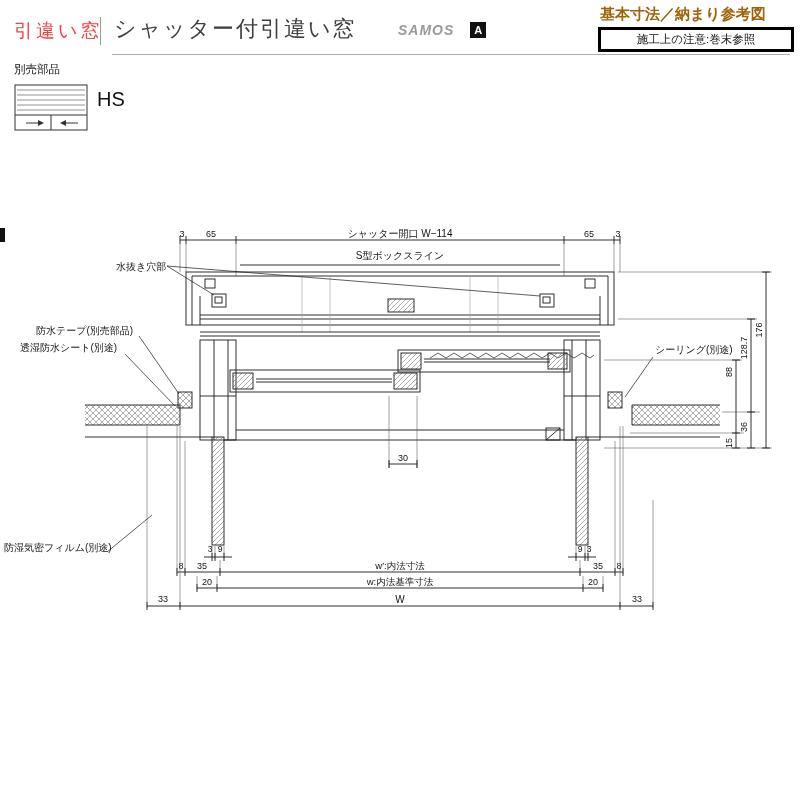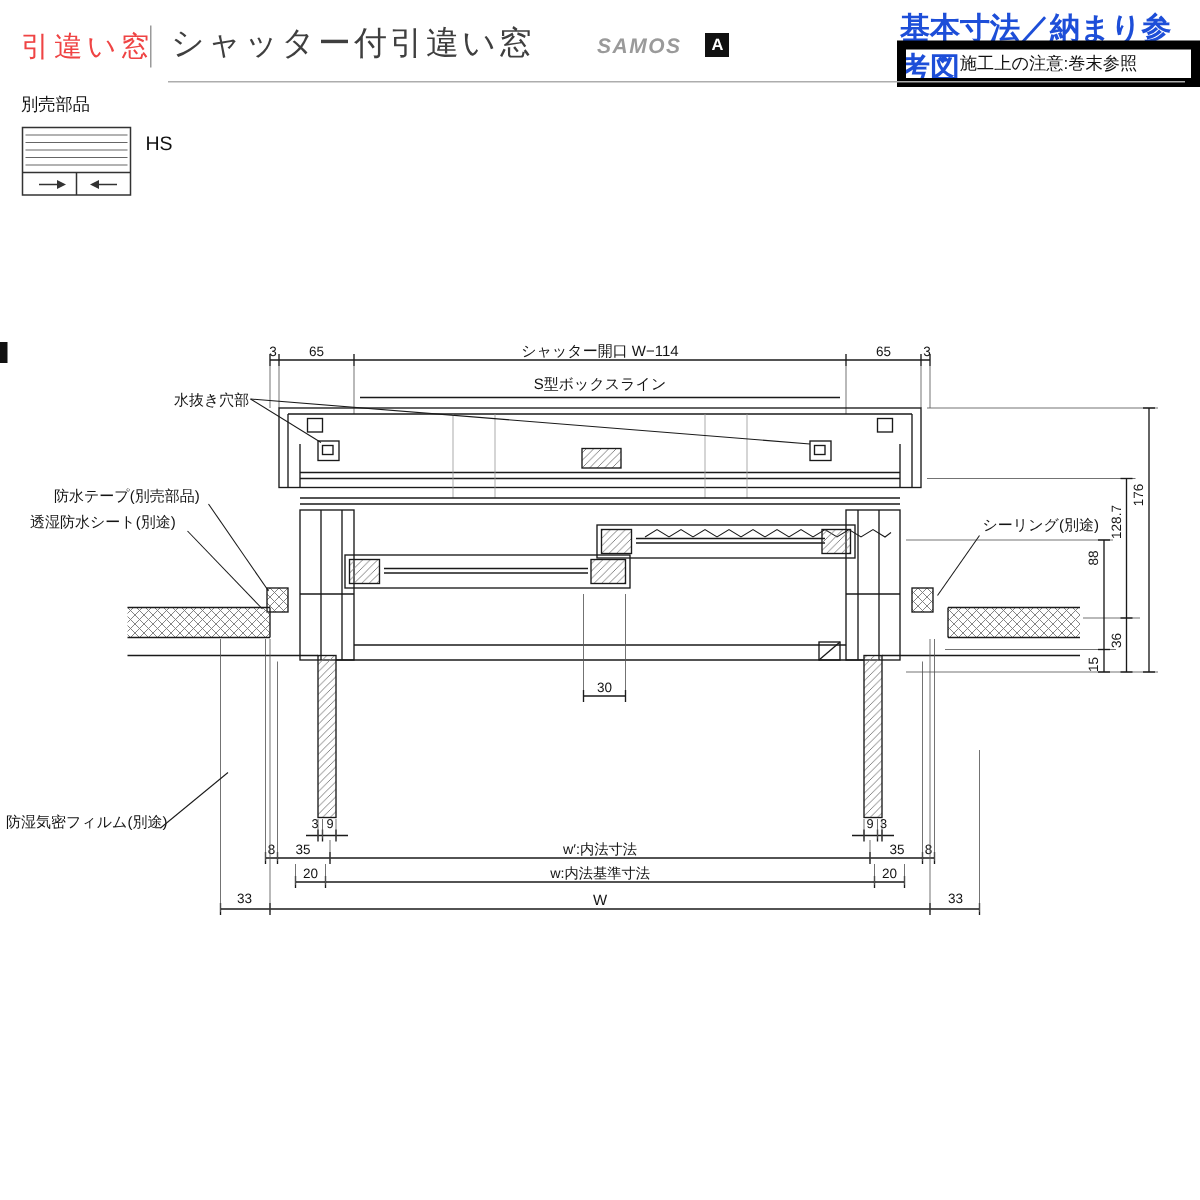--- a/index.html
+++ b/index.html
@@ -6,27 +6,27 @@
   body{width:800px;height:800px;position:relative;background:#fff;
        font-family:"Liberation Sans","DejaVu Sans",sans-serif;color:#111;overflow:hidden}
   .abs{position:absolute}
   #category{left:14px;top:18px;font-size:19px;color:#ef4444;letter-spacing:3px}
   #header-divider{left:100px;top:17px;width:1px;height:28px;background:#9a9a9a}
   #page-title{left:114px;top:14px;font-size:22px;color:#3f3f3f;font-weight:normal;letter-spacing:2px}
   #brand{left:398px;top:22px;display:flex;align-items:center;gap:16px}
   #brand .brand-text{font-size:14px;color:#9a9a9a;font-weight:bold;font-style:italic;letter-spacing:1px}
   #brand .brand-mark{width:16px;height:16px;background:#111;color:#fff;font-size:11px;font-weight:bold;
        display:flex;align-items:center;justify-content:center;font-style:normal}
-  #doc-title{left:600px;top:5px;font-size:20px;font-weight:bold;color:#1d4ed8}
-  #note-box{left:598px;top:27px;width:190px;height:19px;border:6px solid #000000;
+  #doc-title{left:600px;top:5px;font-size:15px;font-weight:bold;color:#a16207}
+  #note-box{left:598px;top:27px;width:190px;height:19px;border:3px solid #000000;
        font-size:11.5px;display:flex;align-items:center;justify-content:center}
   #header-rule{left:112px;top:54px;width:678px;height:1px;background:#adadad}
   #view-label{left:14px;top:62px;font-size:11.5px}
   #hs-icon{left:14px;top:84px}
-  #hs-code{left:97px;top:88px;font-size:13px}
+  #hs-code{left:97px;top:88px;font-size:20px}
   #drawing-svg{position:absolute;left:0;top:200px;stroke:#1a1a1a;stroke-width:.9;fill:none}
   #drawing-svg text{stroke:none;fill:#141414}
   .tm{text-anchor:middle}
   .t85{font-size:8.5px}.t9{font-size:9px}.t95{font-size:9.5px}.t10{font-size:10px}
   .ext{stroke:#555;stroke-width:.55}
   .lite{stroke:#9a9a9a;stroke-width:.55}
   .ldr{stroke-width:.7}
 </style>
 </head>
 <body>

